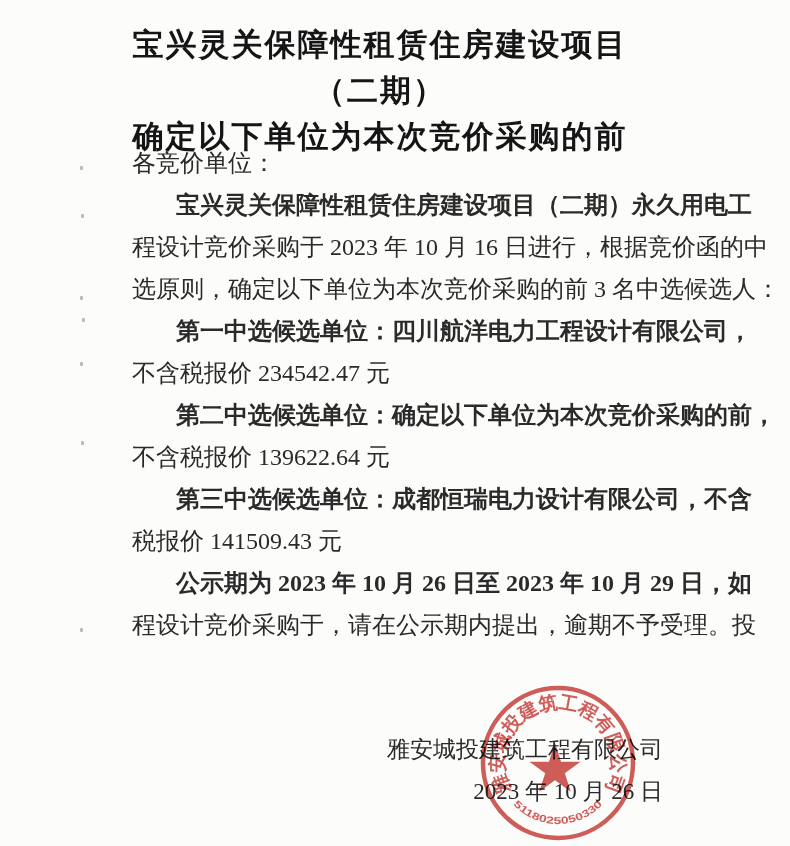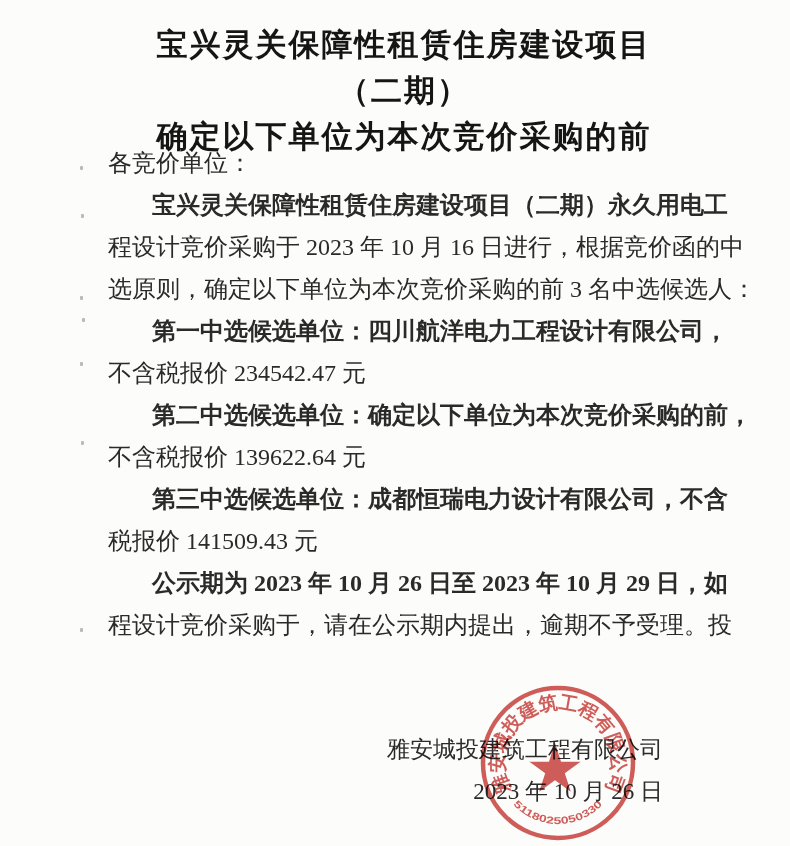--- a/index.html
+++ b/index.html
@@ -22,38 +22,38 @@
     width: 580px;
     padding-right: 36px;
     box-sizing: border-box;
     text-align: center;
     font-family: "Liberation Sans", sans-serif;
     font-weight: 700;
     font-size: 31px;
     line-height: 46px;
     letter-spacing: 2px;
     color: #151515;
-    margin-left: 24px;
   }
 
   
   .body-block {
     position: absolute;
     top: 142px;
     left: 108px;
     width: 580px;
     font-size: 24px;
     line-height: 42px;
     color: #2a2a2a;
   }
   .line {
     height: 42px;
     text-align: justify;
     text-align-last: justify;
     white-space: nowrap;
+    margin-left: 24px;
   }
   .line.end   { text-align-last: left; }
   .line.indent{ padding-left: 44px; font-weight: bold; }
 
   
   .signature-block {
     position: absolute;
     top: 729px;
     right: 127px;
     text-align: right;

